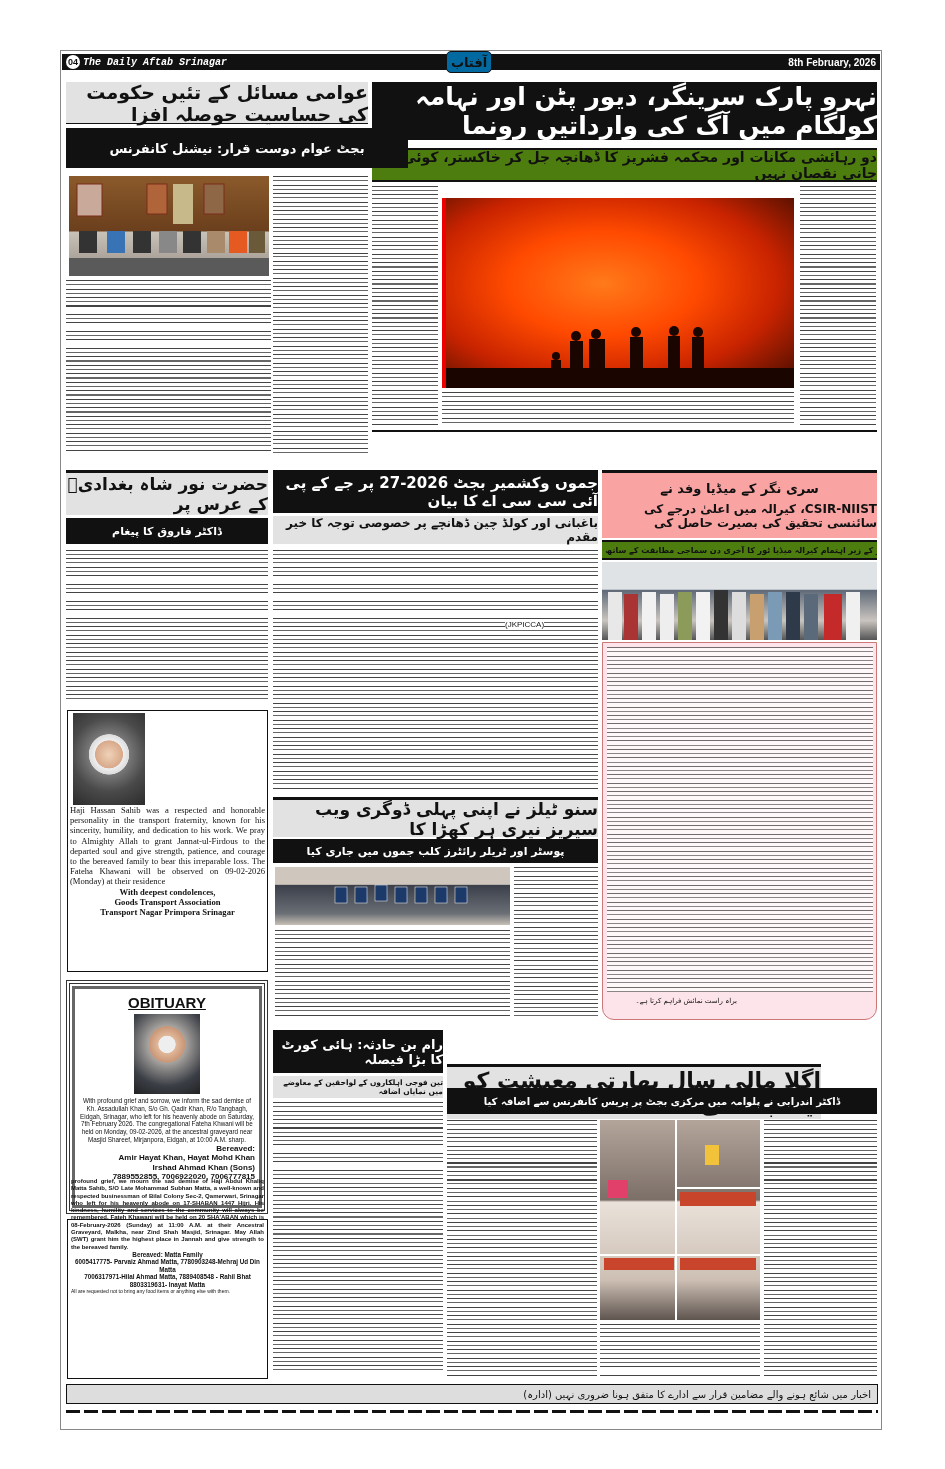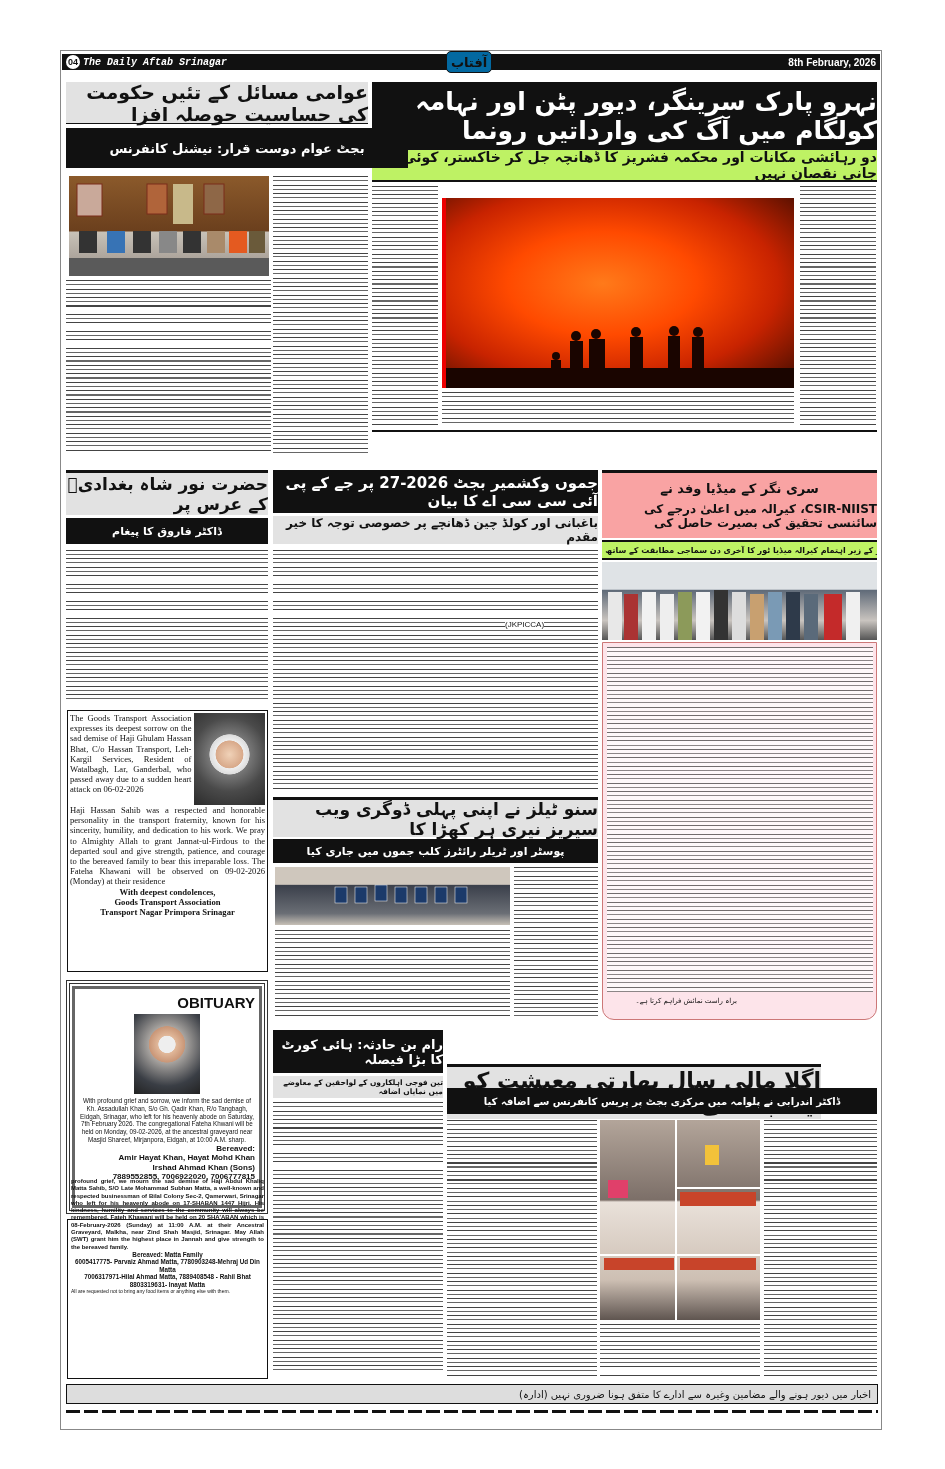--- a/index.html
+++ b/index.html
@@ -6,35 +6,35 @@
 html,body{width:945px;height:1469px;background:#fff;overflow:hidden}
 body{position:relative;font-family:"DejaVu Sans",sans-serif;color:#111}
 .page{position:absolute;left:60px;top:50px;width:822px;height:1380px;border:1px solid #888}
 .abs{position:absolute}
 .mast{left:62px;top:54px;width:818px;height:16px;background:#111;color:#fff;display:flex;align-items:center;justify-content:space-between;padding:0 4px;font-family:"Liberation Sans",sans-serif;font-weight:bold;font-size:10px}
 .pgno{display:inline-flex;align-items:center;justify-content:center;width:14px;height:14px;border-radius:50%;background:#fff;color:#111;font-size:9px;margin-right:3px}
 .logo{position:absolute;left:446px;top:51px;width:46px;height:22px;background:#0369a1;border:1.5px solid #111;border-radius:5px;display:flex;align-items:center;justify-content:center;font-family:"DejaVu Serif",serif;font-size:13px;font-weight:bold}
 .urdu{direction:rtl;font-family:"DejaVu Sans",sans-serif}
 .hd-black{background:#111;color:#fff;display:flex;align-items:center;justify-content:center;font-weight:bold}
 .hd-grey{background:#e2e2e2;color:#111;display:flex;align-items:center;justify-content:center;font-weight:bold;border-top:3px solid #111}
-.hd-yellow{background:#bef264;color:#111;display:flex;align-items:center;justify-content:center;font-weight:bold;border-top:2px solid #111;border-bottom:2px solid #111}
+.hd-yellow{background:#4d7c0f;color:#111;display:flex;align-items:center;justify-content:center;font-weight:bold;border-top:2px solid #111;border-bottom:2px solid #111}
 .hd-pink{background:#f9a3a3;color:#111;display:flex;flex-direction:column;align-items:center;justify-content:center;font-weight:bold;border-top:3px solid #111}
 .col-lines{background:repeating-linear-gradient(to bottom,#444 0,#444 1px,#fff 1px,#fff 4px,#666 4px,#666 5px,#fff 5px,#fff 8.5px)}
 .photo{overflow:hidden}
 .fire{background:radial-gradient(ellipse at 45% 45%,#ff7a1a 0%,#ff4a00 35%,#c82300 65%,#3a0b00 100%)}
 .meeting{background:linear-gradient(#8b5a2b,#6b3f1d 55%,#c8c2b8 56%,#9a9088)}
 .group{background:linear-gradient(#dfe3e6 0,#dfe3e6 35%,#5f6a78 36%,#c9c4bf 75%,#555 100%)}
 .poster{background:linear-gradient(#cfc7bd 0,#cfc7bd 30%,#3a3f4a 31%,#6a6e75 80%,#c7c0b6 100%)}
 .event{background:linear-gradient(#b3a59a,#7c6f68 40%,#e9e1da 41%,#cdbfb3 80%,#5f5550)}
 .pinkbox{background:#fde4ea;border:1px solid #c77;border-radius:0 0 12px 12px}
 .cond{border:1.5px solid #111;background:#fff}
 .cond-title{font-family:"Liberation Serif",serif;font-weight:bold;font-size:27px;text-align:center;background:#111;color:#fff;height:30px;line-height:30px;letter-spacing:0px}
 .cond-text{font-family:"Liberation Serif",serif;font-size:8.6px;line-height:10.2px;text-align:justify;color:#111}
 .obit{border:4px double #333;background:#fff;outline:3px solid #666;outline-offset:-9px}
-.obit-title{font-family:"Liberation Sans",sans-serif;font-weight:bold;font-size:15px;text-align:right;}
+.obit-title{font-family:"Liberation Sans",sans-serif;font-weight:bold;font-size:15px;text-align:center;text-decoration:underline}
 .obit-text{font-family:"Liberation Sans",sans-serif;font-size:6.3px;line-height:7.8px;text-align:center;color:#111}
 .obit-bold{font-family:"Liberation Sans",sans-serif;font-weight:bold;font-size:8px;line-height:9.5px;text-align:right}
 .hc{border:1.5px solid #111;background:#fff}
 .hc-title{font-family:"Liberation Sans",sans-serif;font-weight:bold;font-size:12.5px;letter-spacing:-0.3px}
 .hc-text{font-family:"Liberation Sans",sans-serif;font-weight:bold;font-size:6px;line-height:7.3px;text-align:justify}
 .hc-bold{font-family:"Liberation Sans",sans-serif;font-weight:bold;font-size:6.3px;line-height:7.5px;text-align:center}
 .face{background:radial-gradient(circle at 50% 45%,#f0d2b8 0,#d8a98a 22%,#eee 23%,#ddd 32%,#777 33%,#4a4a4a 60%,#2b2b2b 100%)}
 .face2{background:radial-gradient(circle at 50% 38%,#eee 0,#eee 14%,#e1b89a 15%,#c99677 30%,#a7a39f 31%,#3a3e45 70%,#222 100%)}
 .face3{background:radial-gradient(circle at 50% 40%,#e8e8e8 0,#e8e8e8 12%,#dcb498 13%,#c69a7e 28%,#fff 29%,#cfcfcf 55%,#8a8a8a 100%)}
 .footer{border:1px solid #111;background:#ddd;font-size:10px;display:flex;align-items:center;padding:0 6px}
@@ -48,21 +48,21 @@
 
 <div class="abs mast">
   <div style="display:flex;align-items:center">
     <span class="pgno">04</span>
     <span style="font-family:Liberation Mono, monospace;font-style:italic">The Daily Aftab Srinagar</span>
   </div>
   <span>8th February, 2026</span>
 </div>
 <div class="logo urdu">آفتاب</div>
 
-<div class="abs hd-black urdu" style="left:372px;top:82px;width:505px;height:68px;font-size:25px">نہرو پارک سرینگر، دیور پٹن اور نہامہ کولگام میں آگ کی وارداتیں رونما</div>
+<div class="abs hd-black urdu" style="left:372px;top:82px;width:505px;height:58px;font-size:25px">نہرو پارک سرینگر، دیور پٹن اور نہامہ کولگام میں آگ کی وارداتیں رونما</div>
 <div class="abs hd-yellow urdu" style="left:372px;top:148px;width:505px;height:34px;font-size:14px">دو رہائشی مکانات اور محکمہ فشریز کا ڈھانچہ جل کر خاکستر، کوئی جانی نقصان نہیں</div>
 <div class="abs col-lines" style="left:800px;top:186px;width:76px;height:240px"></div>
 <div class="abs col-lines" style="left:372px;top:186px;width:66px;height:240px"></div>
 <div class="abs photo fire" style="left:442px;top:198px;width:352px;height:190px;border-left:4px solid #e00">
   <svg width="352" height="190" viewBox="0 0 352 190">
     <rect x="0" y="170" width="352" height="20" fill="#1a0500"></rect>
     <g fill="#1a0500">
       <circle cx="130" cy="138" r="5"></circle>
         <rect x="124" y="143" width="13" height="30"></rect>
       <circle cx="150" cy="136" r="5"></circle>
@@ -140,21 +140,20 @@
     </g>
   </svg>
 </div>
 <div class="abs pinkbox" style="left:602px;top:642px;width:275px;height:378px">
   <div class="abs col-lines" style="left:4px;top:4px;width:266px;height:345px;opacity:.75"></div>
   <div class="abs urdu" style="left:4px;top:354px;width:130px;font-size:7px;background:#fde4ea">براہ راست نمائش فراہم کرتا ہے۔</div>
 </div>
 
 <div class="abs cond" style="left:67px;top:710px;width:201px;height:262px">
   <div style="display:flex;padding:2px 2px 0 2px">
-    <div class="cond-text" style="width:124px">The Goods Transport Association expresses its deepest sorrow on the sad demise of Haji Ghulam Hassan Bhat, C/o Hassan Transport, Leh-Kargil Services, Resident of Watalbagh, Lar, Ganderbal, who passed away due to a sudden heart attack on 06-02-2026</div>
     <div class="face" style="width:72px;height:92px;margin-left:3px"></div>
   </div>
   <div class="cond-text" style="padding:0 2px">Haji Hassan Sahib was a respected and honorable personality in the transport fraternity, known for his sincerity, humility, and dedication to his work. We pray to Almighty Allah to grant Jannat-ul-Firdous to the departed soul and give strength, patience, and courage to the bereaved family to bear this irreparable loss. The Fateha Khawani will be observed on 09-02-2026 (Monday) at their residence</div>
   <div class="cond-text" style="text-align:center;font-weight:bold">With deepest condolences,</div>
   <div class="cond-text" style="text-align:center;font-weight:bold">Goods Transport Association</div>
   <div class="cond-text" style="text-align:center;font-weight:bold">Transport Nagar Primpora Srinagar</div>
 </div>
 
 <div class="abs obit" style="left:66px;top:980px;width:202px;height:234px;padding:10px 9px">
   <div class="obit-title">OBITUARY</div>
@@ -209,14 +208,14 @@
     <rect x="105" y="25" width="14" height="20" fill="#f2c23a"></rect>
     <rect x="80" y="72" width="76" height="14" fill="#c8442a"></rect>
     <rect x="4" y="138" width="70" height="12" fill="#c8442a"></rect>
     <rect x="80" y="138" width="76" height="12" fill="#c8442a"></rect>
   </svg>
 </div>
 <div class="abs col-lines" style="left:764px;top:1120px;width:113px;height:258px"></div>
 <div class="abs col-lines" style="left:447px;top:1120px;width:150px;height:258px"></div>
 <div class="abs col-lines" style="left:600px;top:1324px;width:160px;height:54px"></div>
 
-<div class="abs footer urdu" style="left:66px;top:1384px;width:812px;height:20px">اخبار میں دیور ہونے والے مضامین وغیرہ سے ادارے کا متفق ہونا ضروری نہیں (ادارہ)</div>
+<div class="abs footer urdu" style="left:66px;top:1384px;width:812px;height:20px">اخبار میں شائع ہونے والے مضامین قرار سے ادارے کا متفق ہونا ضروری نہیں (ادارہ)</div>
 <div class="abs dash" style="left:66px;top:1410px;width:812px"></div>
 
 </body></html>

